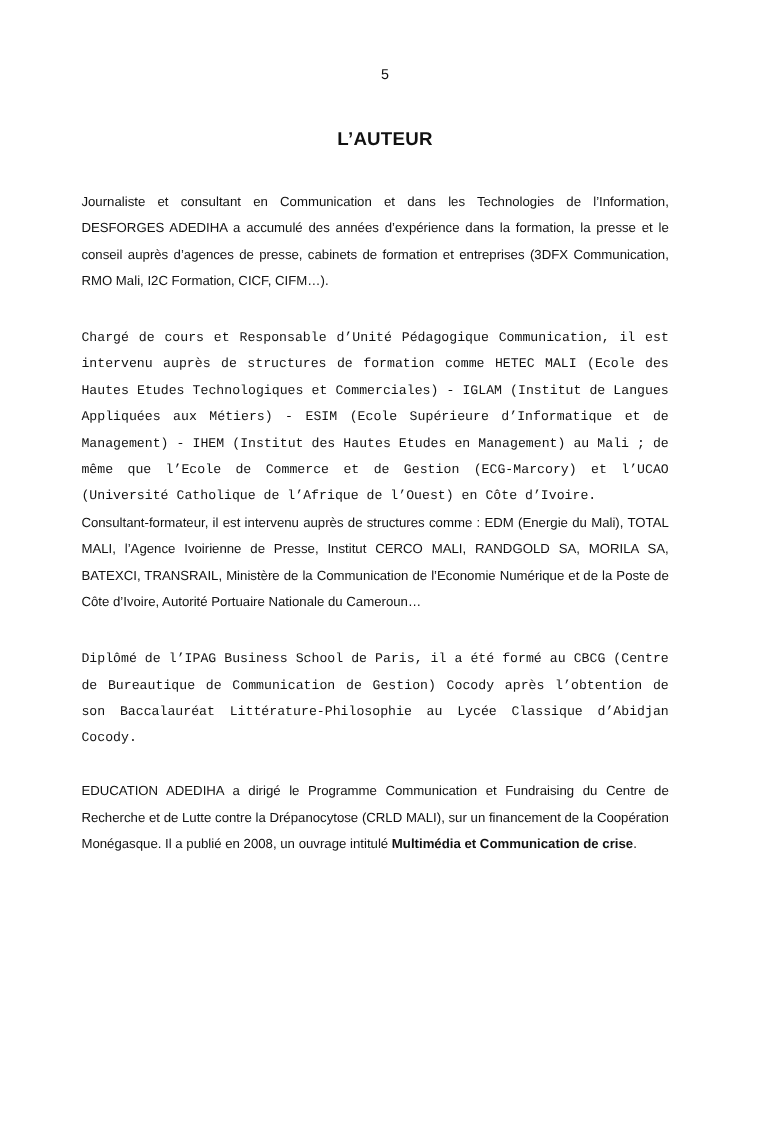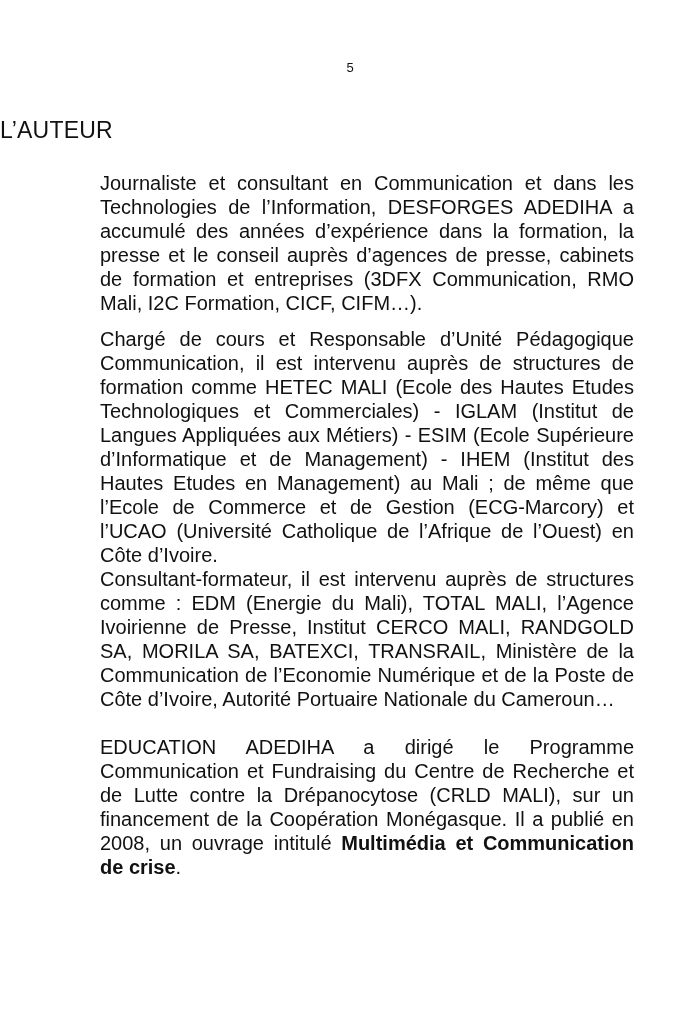--- a/index.html
+++ b/index.html
@@ -1,32 +1,33 @@
 <!DOCTYPE html>
 <html><head>
   <meta charset="utf-8">
   <style>
     html, body { margin: 0; padding: 0; background: #ffffff; }
     body { width: 700px; height: 1028px; position: relative; overflow: hidden;
            font-family: "Liberation Sans", sans-serif; color: #111; }
     .page-number { position: absolute; top: 60px; left: 0; width: 700px; text-align: center;
                    font-size: 13px; }
-    .title { position: absolute; top: 117px; left: 0; width: 700px; 
-             font-size: 23px; font-weight: normal; letter-spacing: 0.2px; }
-    .body { position: absolute; top: 171px; left: 100px; width: 534px; font-size: 20px;
+    .title { position: absolute; top: 117px; left: 0; width: 700px; text-align: center;
+             font-size: 17px; font-weight: bold; letter-spacing: 0.2px; }
+    .body { position: absolute; top: 171px; left: 74px; width: 534px; font-size: 12px;
             line-height: 24px; text-align: justify; }
     .body p { margin: 0; text-align: justify; }
-    .body p.gap { margin-top: 12px; }
+    .body p.gap { margin-top: 28px; font-family: Liberation Mono, monospace; }
     .body p.gap2 { margin-top: 24px; }
     b { font-weight: bold; }
   </style>
 </head>
 <body>
 
 <div class="page-number">5</div>
 <div class="title">L’AUTEUR</div>
 
 <div class="body">
   <p>Journaliste et consultant en Communication et dans les Technologies de l’Information,   DESFORGES ADEDIHA a accumulé des années d’expérience dans la formation, la presse et le conseil auprès d’agences de presse, cabinets de formation et entreprises (3DFX Communication, RMO Mali, I2C Formation, CICF, CIFM…).</p>
   <p class="gap">Chargé de cours et Responsable d’Unité Pédagogique Communication, il est intervenu auprès de structures de formation comme HETEC MALI (Ecole des Hautes Etudes Technologiques et Commerciales) - IGLAM (Institut de Langues Appliquées aux Métiers) - ESIM (Ecole Supérieure d’Informatique et de Management) - IHEM (Institut des Hautes Etudes en Management) au Mali ; de même que l’Ecole de Commerce et de Gestion (ECG-Marcory) et l’UCAO (Université Catholique de l’Afrique de l’Ouest) en Côte d’Ivoire.</p>
   <p>Consultant-formateur, il est intervenu auprès de structures comme : EDM (Energie du Mali), TOTAL MALI, l’Agence Ivoirienne de Presse, Institut CERCO MALI, RANDGOLD SA, MORILA SA, BATEXCI, TRANSRAIL, Ministère de la Communication de l’Economie Numérique et de la Poste de Côte d’Ivoire, Autorité Portuaire Nationale du Cameroun…</p>
+  <p class="gap">Diplômé de l’IPAG Business School de Paris, il a été formé au CBCG (Centre de Bureautique de Communication de Gestion) Cocody après l’obtention de son Baccalauréat Littérature-Philosophie au Lycée Classique d’Abidjan Cocody.</p>
   <p class="gap2"><span>EDUCATION ADEDIHA a dirigé le Programme Communication et Fundraising du Centre de Recherche et de Lutte contre la Drépanocytose (CRLD MALI), sur un financement de la Coopération Monégasque. Il a publié en 2008, un ouvrage intitulé </span><b>Multimédia et Communication de crise</b><span>.</span></p>
 </div>
 
 </body></html>

